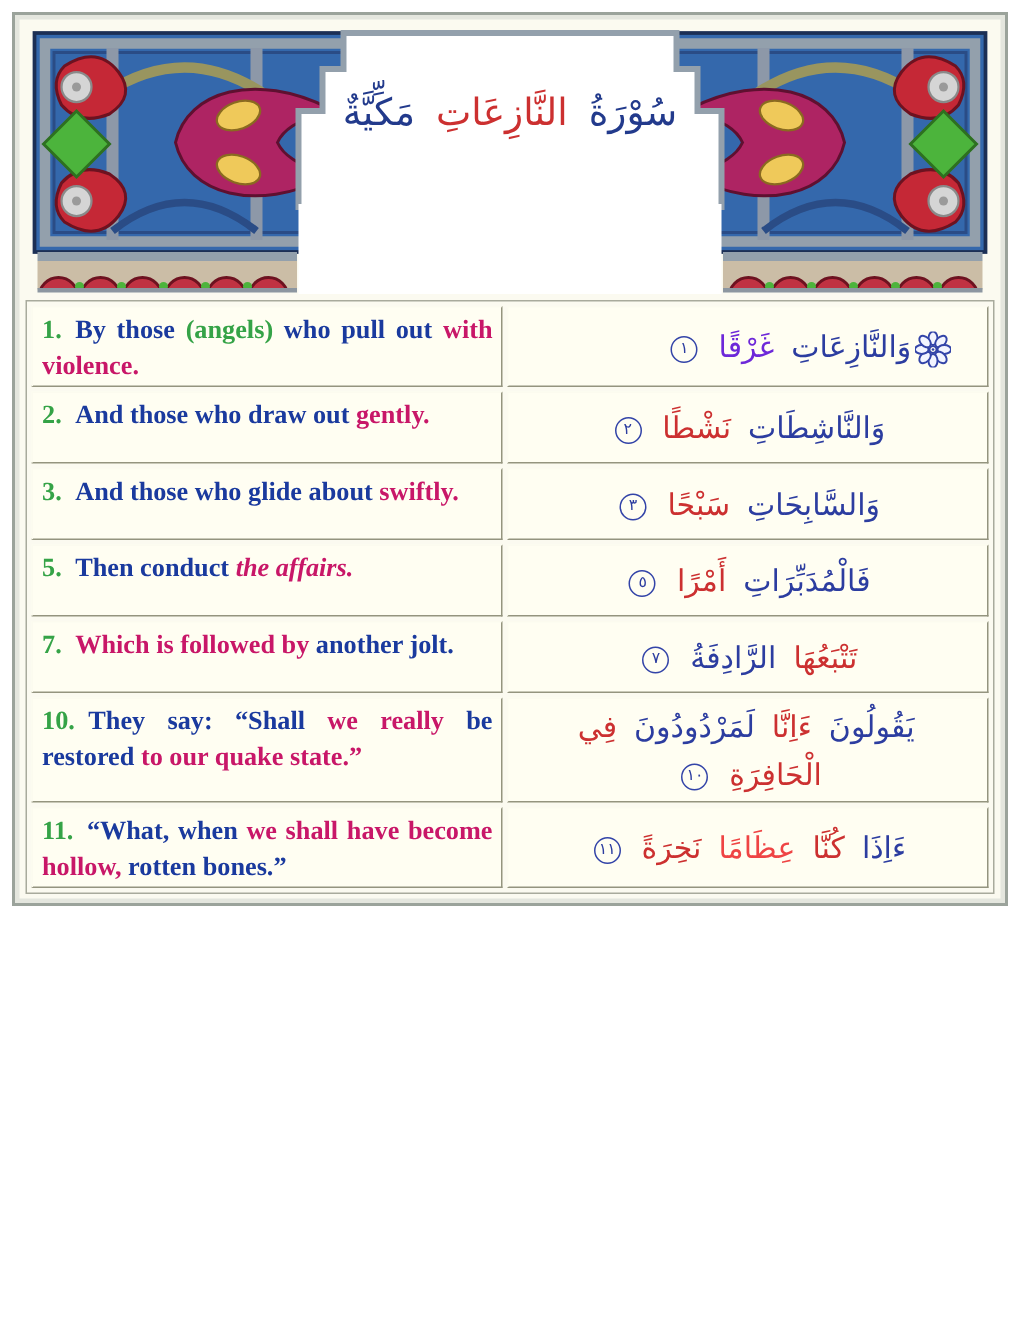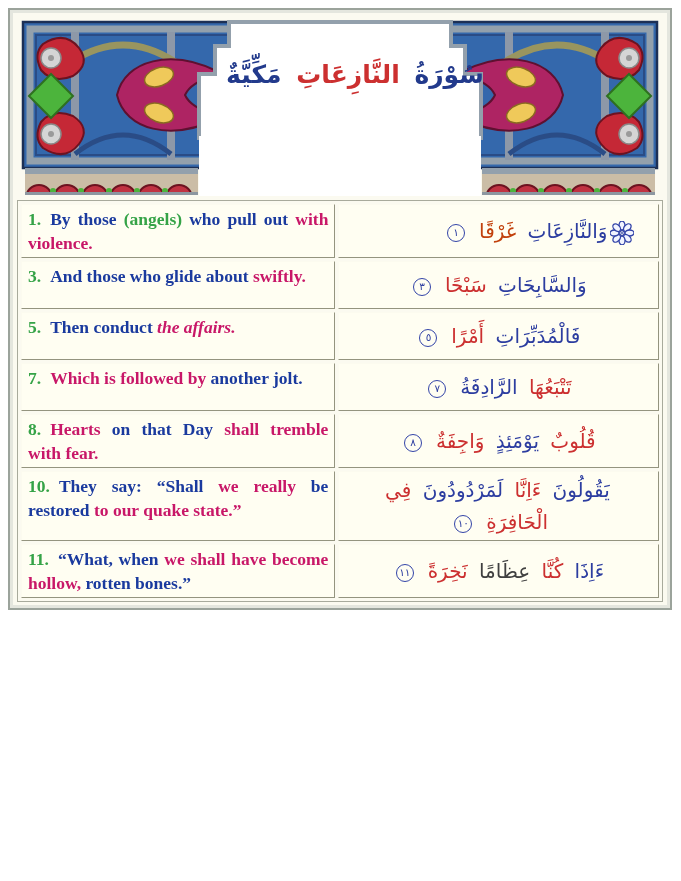--- a/index.html
+++ b/index.html
@@ -15,22 +15,22 @@
     box-shadow:inset 0 0 0 3px #e4e6de;
     background:#fbfaf0;
     padding:8px 7px 6px 7px;
   }
   
   .header-art{
     position:relative;width:638px;height:176px;margin:2px auto 4px auto;
   }
   .header-art svg.art{display:block;width:638px;height:176px;}
   .h-line{
-    position:absolute;left:15px;width:100%;text-align:center;
-    font-family:"DejaVu Sans",sans-serif;font-weight:bold;
+    position:absolute;left:0;width:100%;text-align:center;
+    font-family:"DejaVu Sans",sans-serif;font-weight:normal;
     direction:rtl;white-space:nowrap;
   }
   .h-line1{top:40px;font-size:25px;}
   .h-line2{top:126px;font-size:24px;}
   .h-line .aw{padding:0 3px;}
   
   table.verses{
     width:100%;border-collapse:separate;border-spacing:3px;
     border:1px solid #a8aa9c;background:#fbfaf0;
     table-layout:fixed;
@@ -189,21 +189,29 @@
                   <ellipse cx="0" cy="-7.5" rx="3" ry="4.5" transform="rotate(45)"></ellipse>
                   <ellipse cx="0" cy="-7.5" rx="3" ry="4.5" transform="rotate(90)"></ellipse>
                   <ellipse cx="0" cy="-7.5" rx="3" ry="4.5" transform="rotate(135)"></ellipse>
                   <ellipse cx="0" cy="-7.5" rx="3" ry="4.5" transform="rotate(180)"></ellipse>
                   <ellipse cx="0" cy="-7.5" rx="3" ry="4.5" transform="rotate(225)"></ellipse>
                   <ellipse cx="0" cy="-7.5" rx="3" ry="4.5" transform="rotate(270)"></ellipse>
                   <ellipse cx="0" cy="-7.5" rx="3" ry="4.5" transform="rotate(315)"></ellipse>
                 </g>
                 <circle r="2.3" fill="none" stroke="#3344a8" stroke-width="1.2"></circle>
                 <circle r="0.9" fill="#3344a8"></circle>
-              </svg><span class="aw" style="color: rgb(44, 61, 160);">وَالنَّازِعَاتِ</span> <span class="aw" style="color: #c2410c; margin-top: 36px;">غَرْقًا</span> <span class="ayah" style="color: rgb(44, 61, 160);">١</span></div>
+              </svg><span class="aw" style="color: rgb(44, 61, 160);">وَالنَّازِعَاتِ</span> <span class="aw" style="color: #6d28d9; margin-top: 36px;">غَرْقًا</span> <span class="ayah" style="color: rgb(44, 61, 160);">١</span></div>
+          </td>
+        </tr>
+        <tr>
+          <td class="en">
+            <div class="ent"><span class="num" style="color: rgb(53, 163, 71);">2.</span><span class="seg" style="color: rgb(26, 58, 158);">And those who draw out</span> <span class="seg" style="color: rgb(200, 23, 104);">gently.</span> </div>
+          </td>
+          <td class="arc">
+            <div class="ar" dir="rtl"><span class="aw" style="color: rgb(44, 61, 160);">وَالنَّاشِطَاتِ</span> <span class="aw" style="color: rgb(204, 48, 48);">نَشْطًا</span> <span class="ayah" style="color: rgb(44, 61, 160);">٢</span></div>
           </td>
         </tr>
         <tr>
           <td class="en">
             <div class="ent"><span class="num" style="color: rgb(53, 163, 71);">3.</span><span class="seg" style="color: rgb(26, 58, 158);">And those who glide about</span> <span class="seg" style="color: rgb(200, 23, 104);">swiftly.</span> </div>
           </td>
           <td class="arc">
             <div class="ar" dir="rtl"><span class="aw" style="color: rgb(44, 61, 160);">وَالسَّابِحَاتِ</span> <span class="aw" style="color: rgb(204, 48, 48);">سَبْحًا</span> <span class="ayah" style="color: rgb(44, 61, 160);">٣</span></div>
           </td>
         </tr>
@@ -218,38 +226,30 @@
         <tr>
           <td class="en">
             <div class="ent"><span class="num" style="color: rgb(53, 163, 71);">7.</span><span class="seg" style="color: rgb(200, 23, 104);">Which is followed by</span> <span class="seg" style="color: rgb(26, 58, 158);">another jolt.</span> </div>
           </td>
           <td class="arc">
             <div class="ar" dir="rtl"><span class="aw" style="color: rgb(204, 48, 48);">تَتْبَعُهَا</span> <span class="aw" style="color: rgb(44, 61, 160);">الرَّادِفَةُ</span> <span class="ayah" style="color: rgb(44, 61, 160);">٧</span></div>
           </td>
         </tr>
         <tr>
           <td class="en">
-            <div class="ent"><span class="num" style="color: rgb(53, 163, 71);">8.</span><span class="seg" style="color: rgb(200, 23, 104);">Hearts</span> <span class="seg" style="color: rgb(26, 58, 158);">on that Day</span> <span class="seg" style="color: rgb(200, 23, 104);">shall tremble with fear.</span> </div>
-          </td>
-          <td class="arc">
-            <div class="ar" dir="rtl"><span class="aw" style="color: rgb(204, 48, 48);">قُلُوبٌ</span> <span class="aw" style="color: rgb(44, 61, 160);">يَوْمَئِذٍ</span> <span class="aw" style="color: rgb(204, 48, 48);">وَاجِفَةٌ</span> <span class="ayah" style="color: rgb(44, 61, 160);">٨</span></div>
-          </td>
-        </tr>
-        <tr>
-          <td class="en">
             <div class="ent"><span class="num" style="color: rgb(53, 163, 71);">10.</span><span class="seg" style="color: rgb(26, 58, 158);">They say: “Shall</span> <span class="seg" style="color: rgb(200, 23, 104);">we really</span> <span class="seg" style="color: rgb(26, 58, 158);">be restored</span> <span class="seg" style="color: rgb(200, 23, 104);">to our quake state.”</span> </div>
           </td>
           <td class="arc">
             <div class="ar" dir="rtl"><span class="aw" style="color: rgb(44, 61, 160);">يَقُولُونَ</span> <span class="aw" style="color: rgb(204, 48, 48);">ءَاِنَّا</span> <span class="aw" style="color: rgb(44, 61, 160);">لَمَرْدُودُونَ</span> <span class="aw" style="color: rgb(204, 48, 48);">فِي الْحَافِرَةِ</span> <span class="ayah" style="color: rgb(44, 61, 160);">١٠</span></div>
           </td>
         </tr>
         <tr>
           <td class="en">
             <div class="ent"><span class="num" style="color: rgb(53, 163, 71);">11.</span><span class="seg" style="color: rgb(26, 58, 158);">“What, when</span> <span class="seg" style="color: rgb(200, 23, 104);">we shall have become hollow,</span> <span class="seg" style="color: rgb(26, 58, 158);">rotten bones.”</span> </div>
           </td>
           <td class="arc">
-            <div class="ar" dir="rtl"><span class="aw" style="color: rgb(44, 61, 160);">ءَاِذَا</span> <span class="aw" style="color: rgb(204, 48, 48);">كُنَّا</span> <span class="aw" style="color: #404040;">عِظَامًا</span> <span class="aw" style="color: rgb(204, 48, 48);">نَخِرَةً</span> <span class="ayah" style="color: rgb(44, 61, 160);">١١</span></div>
+            <div class="ar" dir="rtl"><span class="aw" style="color: rgb(44, 61, 160);">ءَاِذَا</span> <span class="aw" style="color: rgb(204, 48, 48);">كُنَّا</span> <span class="aw" style="color: #ef4444;">عِظَامًا</span> <span class="aw" style="color: rgb(204, 48, 48);">نَخِرَةً</span> <span class="ayah" style="color: rgb(44, 61, 160);">١١</span></div>
           </td>
         </tr>
       </tbody>
   </table>
 
 </div>
 
 </body></html>

